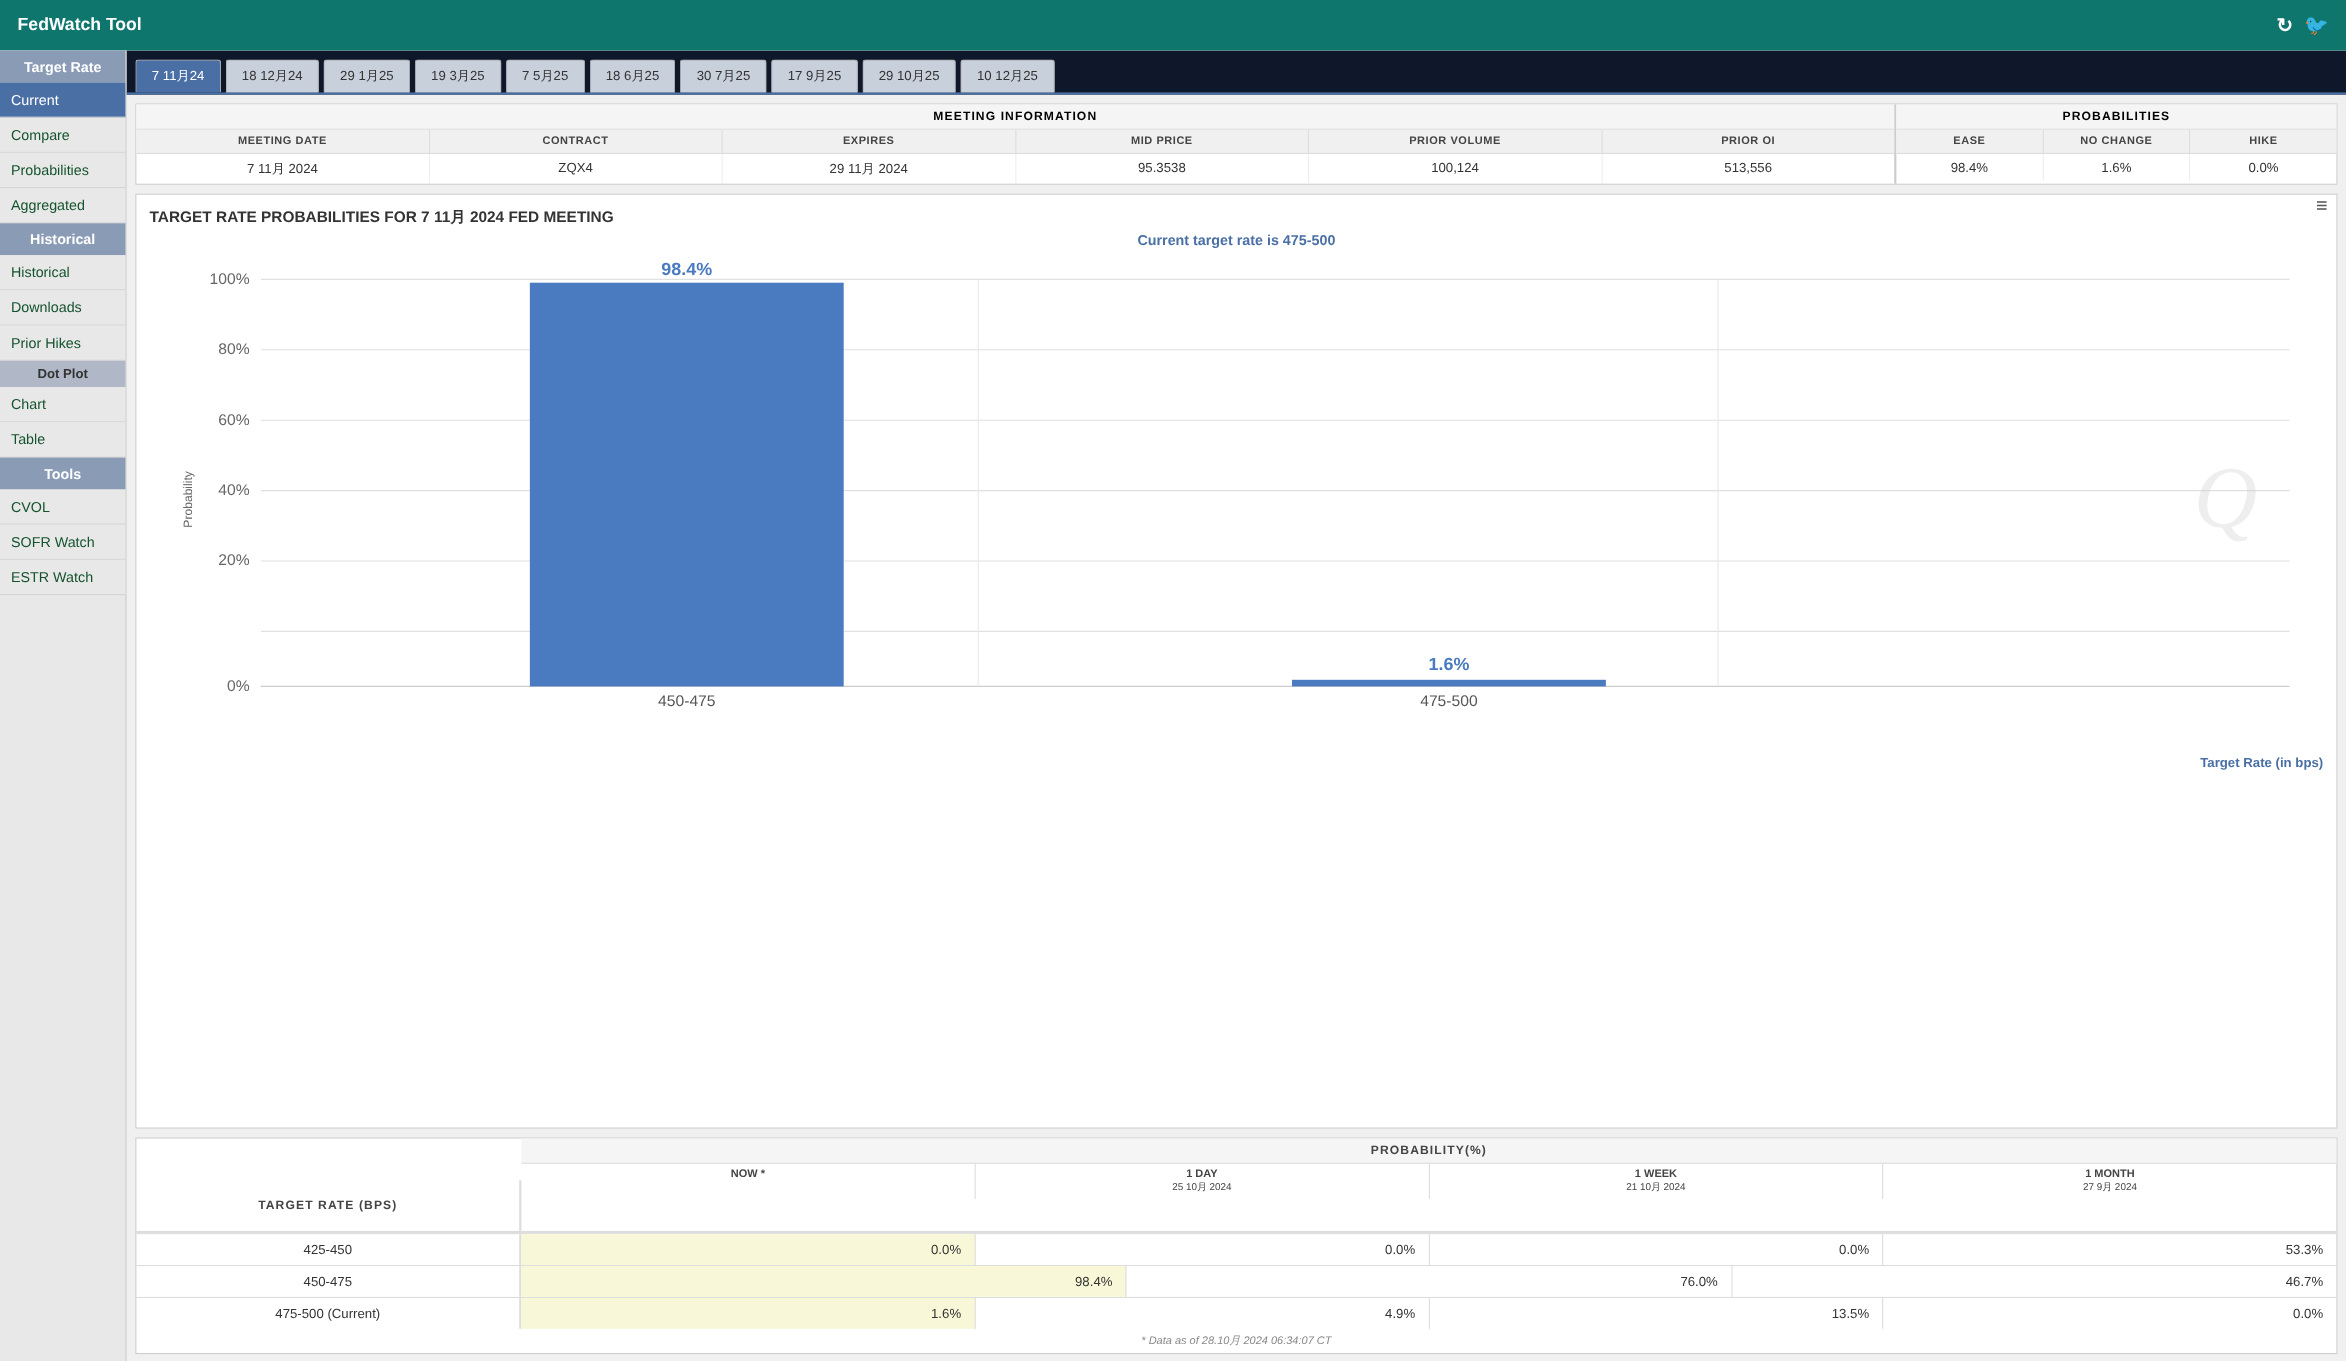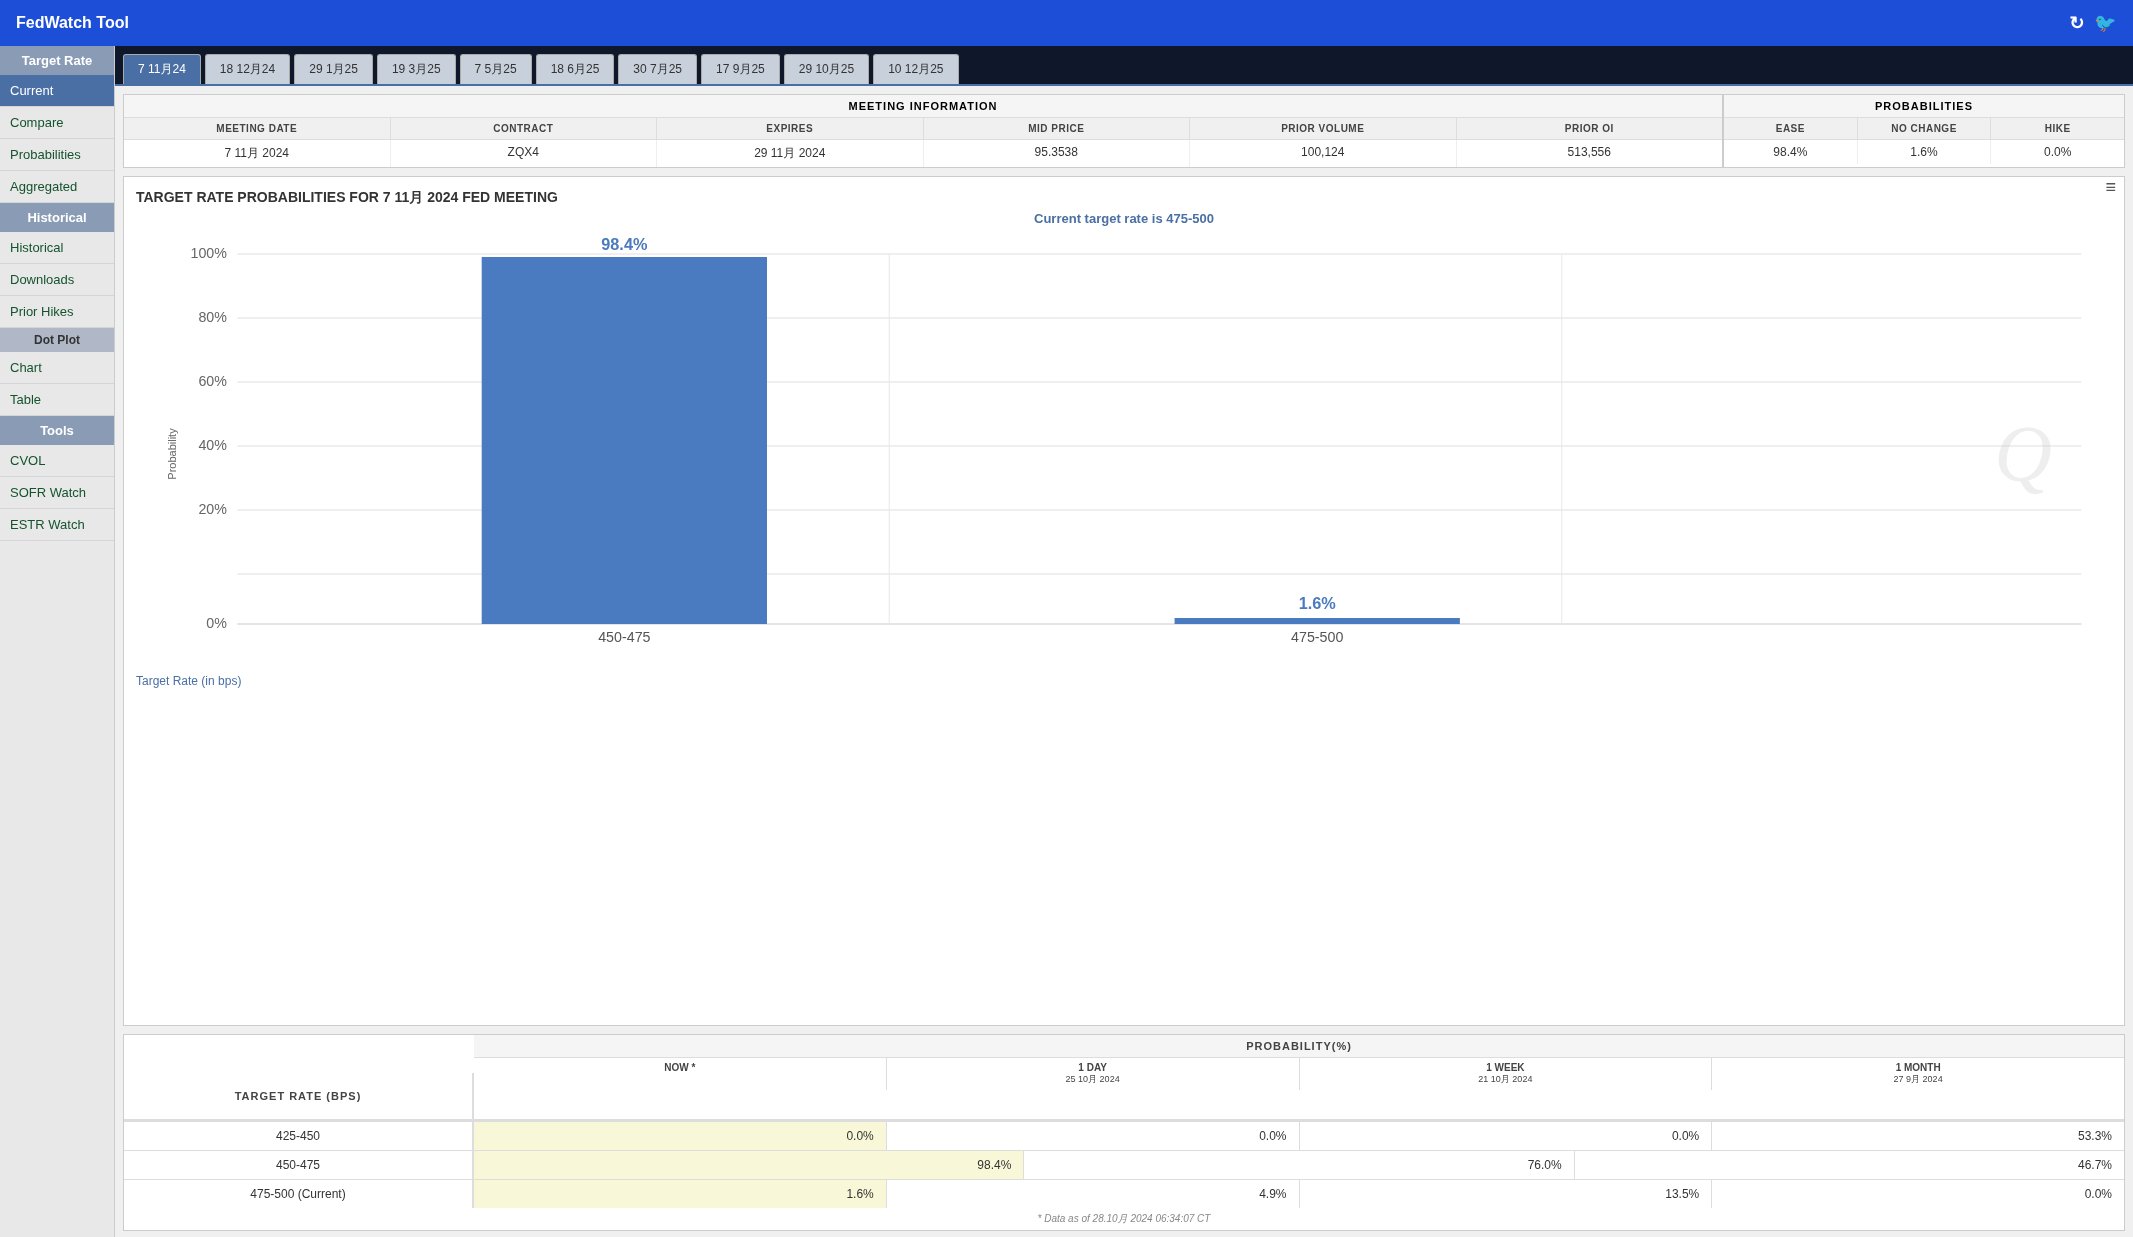--- a/index.html
+++ b/index.html
@@ -1,20 +1,20 @@
 <!DOCTYPE html>
 <html><head>
   <meta charset="utf-8">
   <style>
     * { margin: 0; padding: 0; box-sizing: border-box; }
     body { font-family: Arial, sans-serif; font-size: 12px; background: #f0f0f0; width: 2133px; min-height: 1237px; }
 
     
     .app-header {
-      background: #1d4ed8;
+      background: #0f766e;
       color: white;
       padding: 12px 16px;
       font-size: 16px;
       font-weight: bold;
       display: flex;
       justify-content: space-between;
       align-items: center;
     }
     .app-header-icons { display: flex; gap: 10px; }
     .header-icon { color: white; font-size: 18px; cursor: pointer; }
@@ -183,25 +183,25 @@
     }
     .y-axis-label {
       position: absolute;
       left: -30px;
       top: 50%;
       transform: translateY(-50%) rotate(-90deg);
       font-size: 11px;
       color: #666;
     }
     .x-axis-label {
-      text-align: left;
+      text-align: right;
       color: #4a6fa5;
       font-size: 12px;
-      font-weight: normal;
-      margin-top: 0;
+      font-weight: bold;
+      margin-top: 12px;
     }
     svg.bar-chart { width: 100%; height: 420px; }
 
     
     .bottom-table-panel {
       background: white;
       border: 1px solid #ccc;
     }
     .bottom-table-header {
       display: flex;

